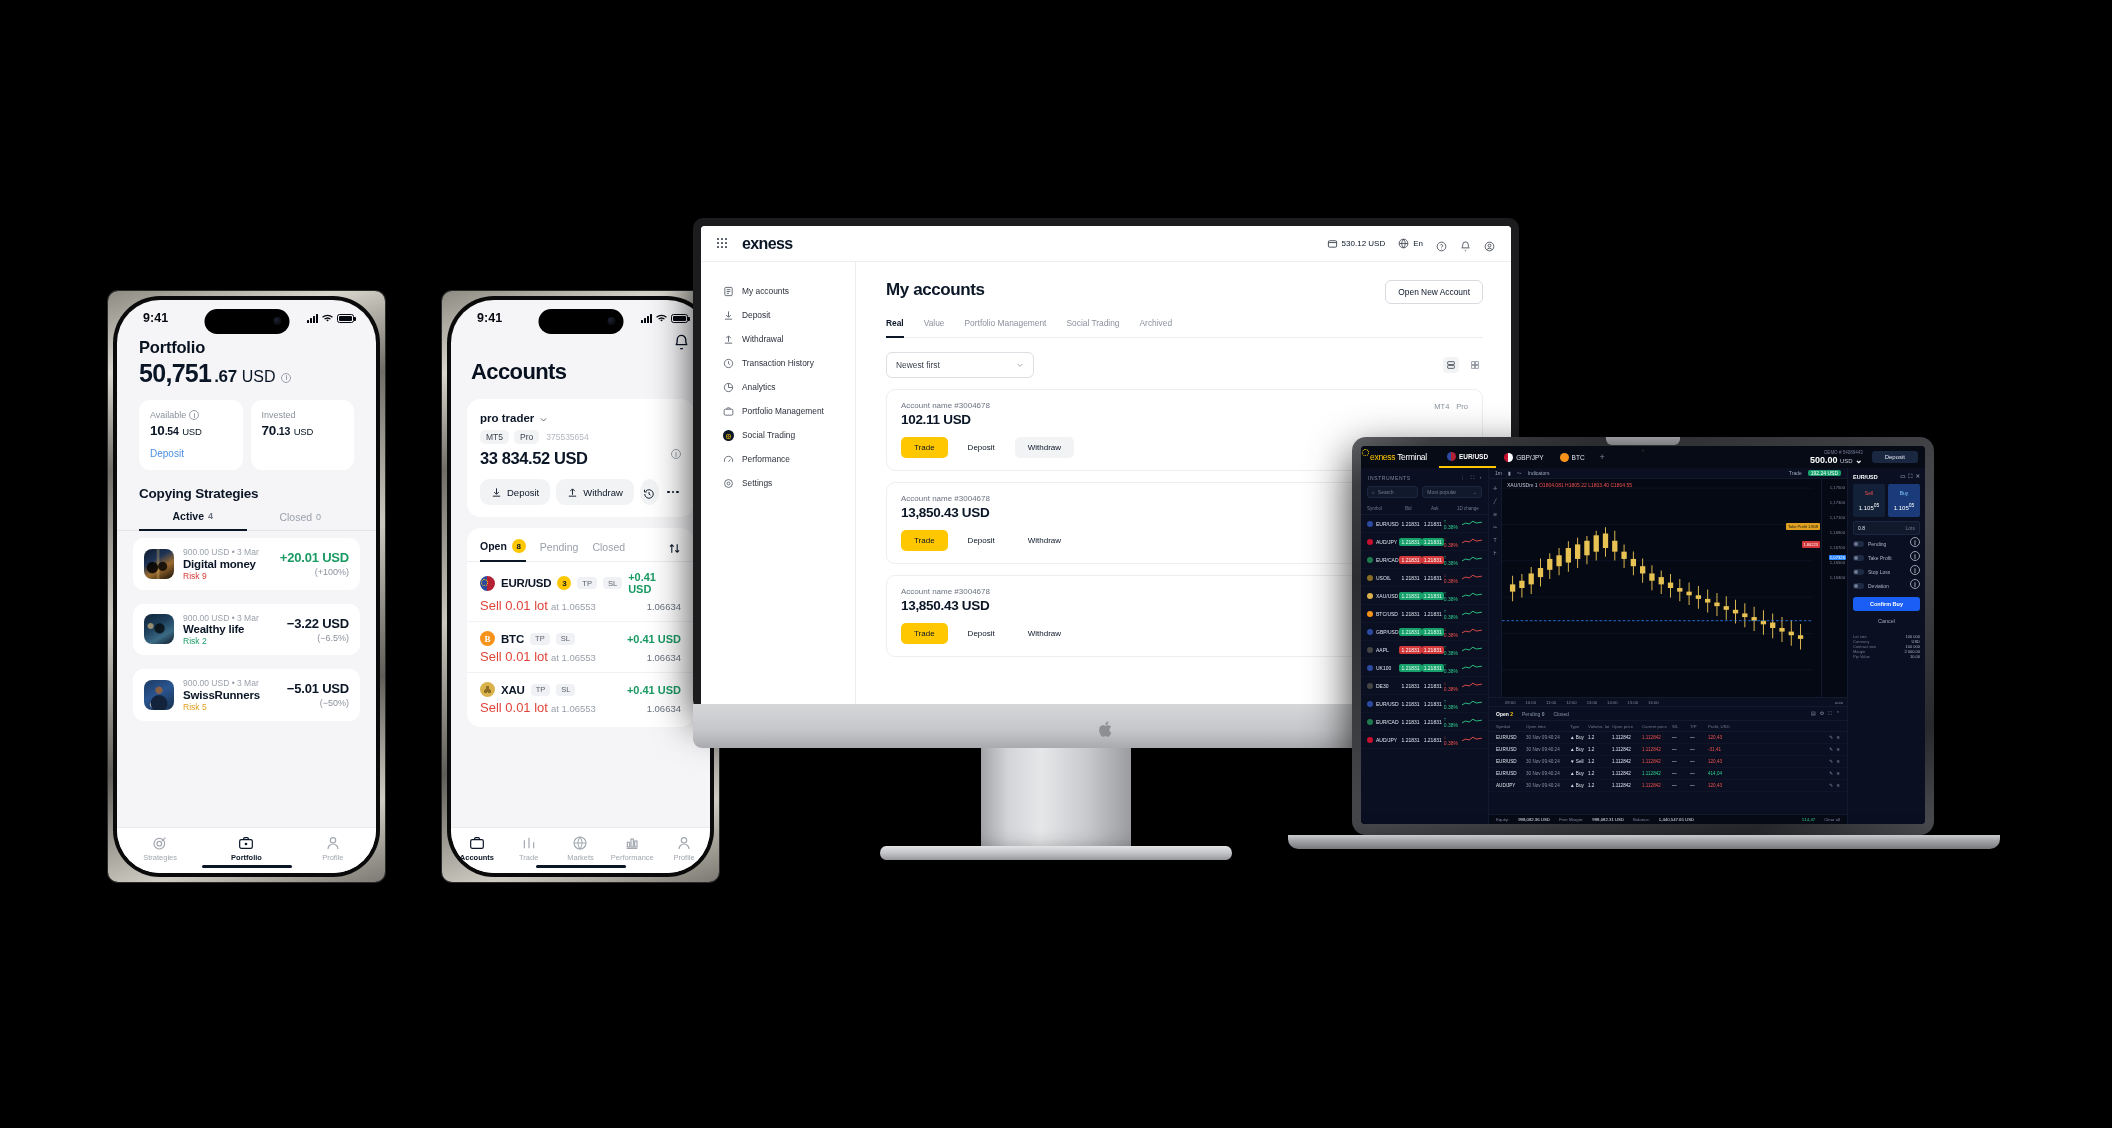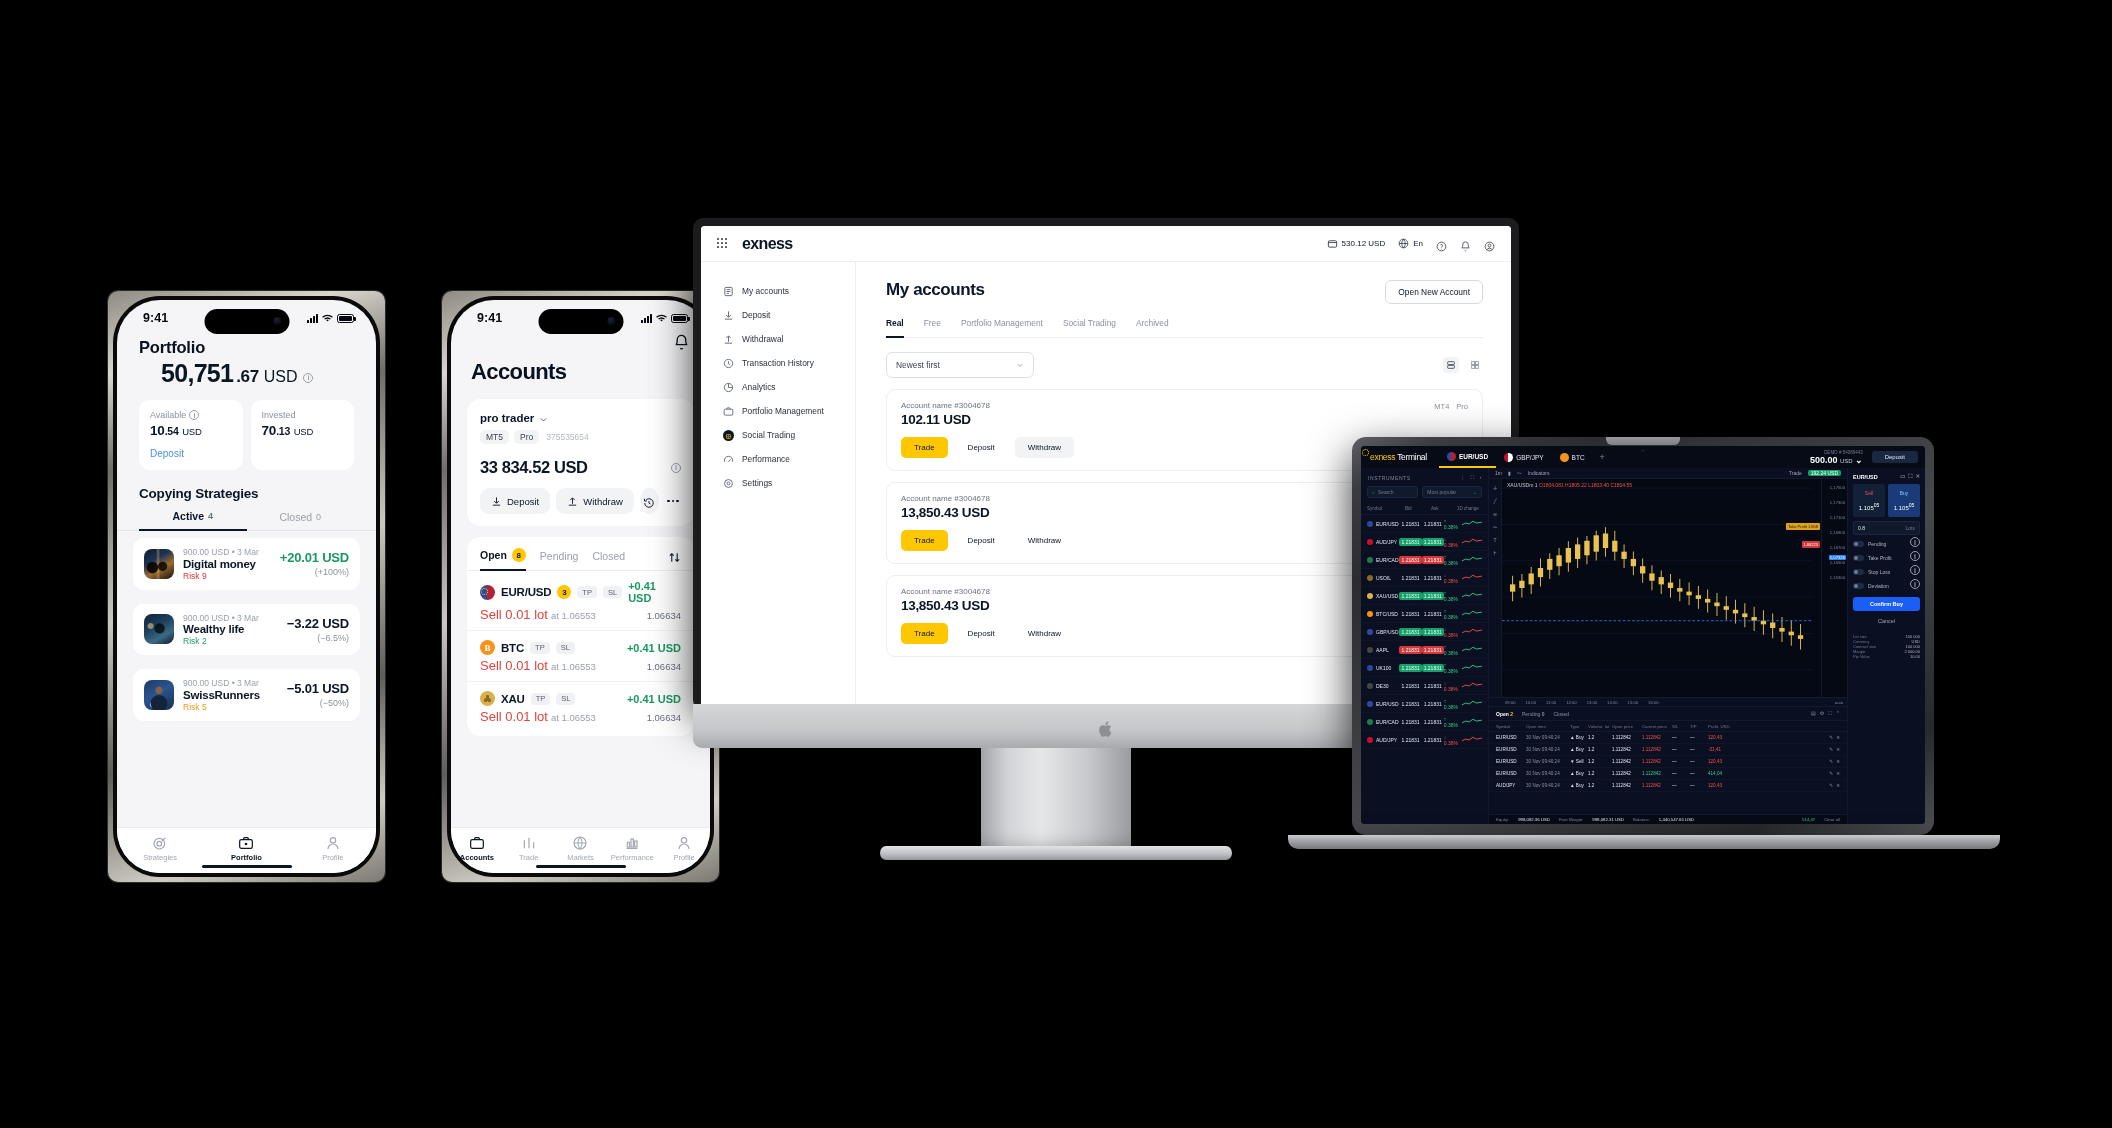--- a/index.html
+++ b/index.html
@@ -48,21 +48,21 @@
   }
   .notch:after{ content:''; position:absolute; right:8px; top:8px; width:8px;height:8px;border-radius:50%;
     background:radial-gradient(circle at 35% 35%, #1c2230 0%, #090b10 70%); }
 
   
   #phone-portfolio { left:108px; top:291px; width:277px; height:591px; }
   .p1-body { flex:1; display:flex; flex-direction:column; padding: 2px 0 0 0; overflow:hidden;}
   .p1-head { padding: 6px 22px 0 22px; }
   .p1-title { font-size:16.5px; font-weight:700; color:#08111f; letter-spacing:-.2px; }
   .p1-amount { margin-top:2px; display:flex; align-items:baseline; gap:3px; }
-  .p1-amount .big { font-size:25px; font-weight:700; color:#0a1526; letter-spacing:-.7px;margin-left:22px; }
+  .p1-amount .big { font-size:25px; font-weight:700; color:#0a1526; letter-spacing:-.7px; }
   .p1-amount .dec { font-size:17px; font-weight:700; color:#0a1526; letter-spacing:-.4px; }
   .p1-amount .cur { font-size:16px; font-weight:500; color:#0a1526; margin-left:2px; }
   .info-c { width:10px;height:10px;border:1.1px solid #9aa0ab;border-radius:50%;display:inline-flex;
     align-items:center;justify-content:center;font-size:7px;color:#9aa0ab;font-weight:700; margin-left:3px; position:relative; top:-2px;}
   .p1-cards { display:flex; gap:8px; padding: 12px 22px 0 22px; }
   .p1-card {
     flex:1; background:#fff; border-radius:11px; padding:10px 10px 11px 11px; min-height:66px;
   }
   .p1-card .lbl { font-size:9px; color:#8b919c; display:flex; align-items:center; }
   .p1-card .val { margin-top:3px; font-size:13.5px; font-weight:700; color:#0a1526; letter-spacing:-.2px;}
@@ -119,21 +119,21 @@
   #phone-accounts { left:442px; top:291px; width:277px; height:591px; }
   .p2-top { display:flex; justify-content:flex-end; padding: 4px 20px 0 0; }
   .bell { width:17px;height:17px; color:#0a1526; }
   .p2-title { padding: 8px 20px 0 20px; font-size:22px; font-weight:700; color:#08111f; letter-spacing:-.6px;}
   .acct-card { margin: 14px 16px 0 16px; background:#fff; border-radius:14px; padding:13px 13px 12px 13px; }
   .acct-name { display:flex; align-items:center; gap:5px; font-size:11.5px; font-weight:600; color:#0a1526;}
   .chev { width:9px;height:9px; color:#5b616c;}
   .badges { display:flex; align-items:center; gap:5px; margin-top:6px; }
   .bdg { background:#f2f3f5; border-radius:5px; padding:2px 6px; font-size:8.5px; color:#3c424d; font-weight:500;}
   .acct-num { font-size:8.5px; color:#b4b8c0; margin-left:2px;}
-  .acct-bal { display:flex; align-items:center; justify-content:space-between; margin-top:14px;}
+  .acct-bal { display:flex; align-items:flex-start; justify-content:space-between; margin-top:5px;}
   .acct-bal .v { font-size:16.5px; font-weight:700; color:#0a1526; letter-spacing:-.4px;}
   .acct-actions { display:flex; align-items:center; gap:6px; margin-top:11px;}
   .abtn { background:#f2f3f5; border-radius:9px; height:26px; display:flex; align-items:center; gap:5px;
     padding: 0 11px; font-size:9.5px; color:#0a1526; font-weight:500;}
   .abtn .ic { width:11px;height:11px; }
   .acircle { width:26px;height:26px;border-radius:50%;background:#f2f3f5;display:flex;align-items:center;justify-content:center;}
   .acircle .ic { width:12px;height:12px;color:#0a1526;}
   .dots { width:22px; display:flex; align-items:center; justify-content:center; gap:2px; }
   .dots i { width:2.6px;height:2.6px;border-radius:50%;background:#0a1526;display:block;}
   .pos-card { margin: 11px 16px 0 16px; background:#fff; border-radius:14px; padding: 2px 0 4px 0; }
@@ -822,21 +822,21 @@
           </div>
 
           <div class="ex-content">
             <div class="ex-h">
               <div class="ex-h1">My accounts</div>
               <div class="open-acc">Open New Account</div>
             </div>
 
             <div class="ex-tabs">
               <div class="ex-tab on">Real</div>
-              <div class="ex-tab">Free</div>
+              <div class="ex-tab">Value</div>
               <div class="ex-tab">Portfolio Management</div>
               <div class="ex-tab">Social Trading</div>
               <div class="ex-tab">Archived</div>
             </div>
 
             <div class="ex-filter">
               <div class="sel">
                 <span>Newest first</span>
                 <span class="cv">
                   <svg viewBox="0 0 24 24" fill="none" stroke="currentColor" stroke-width="2.4">

